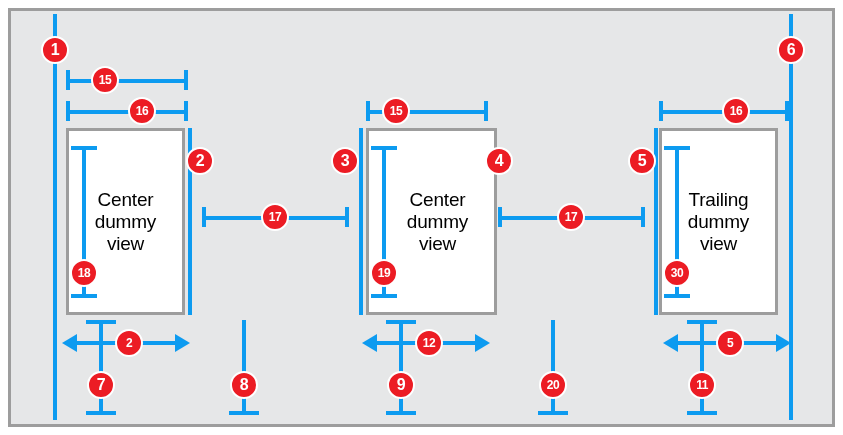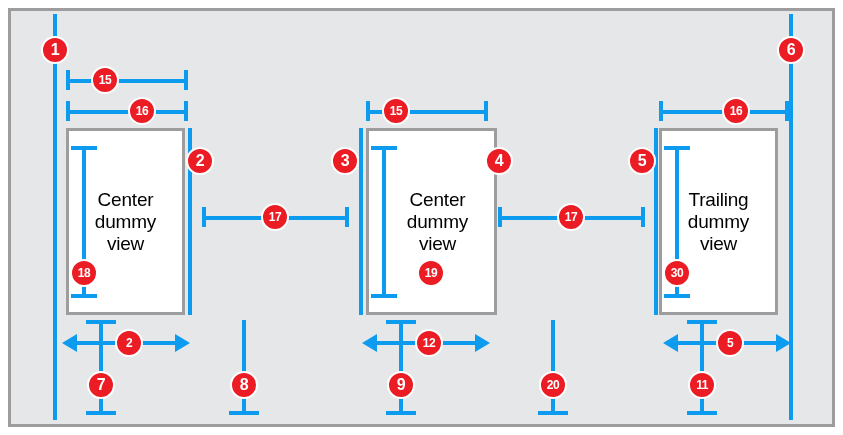--- a/index.html
+++ b/index.html
@@ -136,21 +136,21 @@
   <div class="badge wide" style="left:557px;top:203px;">17</div>
 
   <div class="vline" style="left:82px;top:146px;height:152px;"></div>
   <div class="tick-h" style="left:71px;top:146px;width:26px;"></div>
   <div class="tick-h" style="left:71px;top:294px;width:26px;"></div>
   <div class="badge wide" style="left:70px;top:259px;">18</div>
 
   <div class="vline" style="left:382px;top:146px;height:152px;"></div>
   <div class="tick-h" style="left:371px;top:146px;width:26px;"></div>
   <div class="tick-h" style="left:371px;top:294px;width:26px;"></div>
-  <div class="badge wide" style="left:370px;top:259px;margin-left:47px;">19</div>
+  <div class="badge wide" style="left:370px;top:259px;">19</div>
 
   <div class="vline" style="left:675px;top:146px;height:152px;"></div>
   <div class="tick-h" style="left:664px;top:146px;width:26px;"></div>
   <div class="tick-h" style="left:664px;top:294px;width:26px;"></div>
   <div class="badge wide" style="left:663px;top:259px;">30</div>
 
   <div class="vline" style="left:99px;top:320px;height:95px;"></div>
   <div class="tick-h" style="left:86px;top:320px;width:30px;"></div>
   <div class="tick-h" style="left:86px;top:411px;width:30px;"></div>
   <div class="badge" style="left:87px;top:371px;">7</div>

